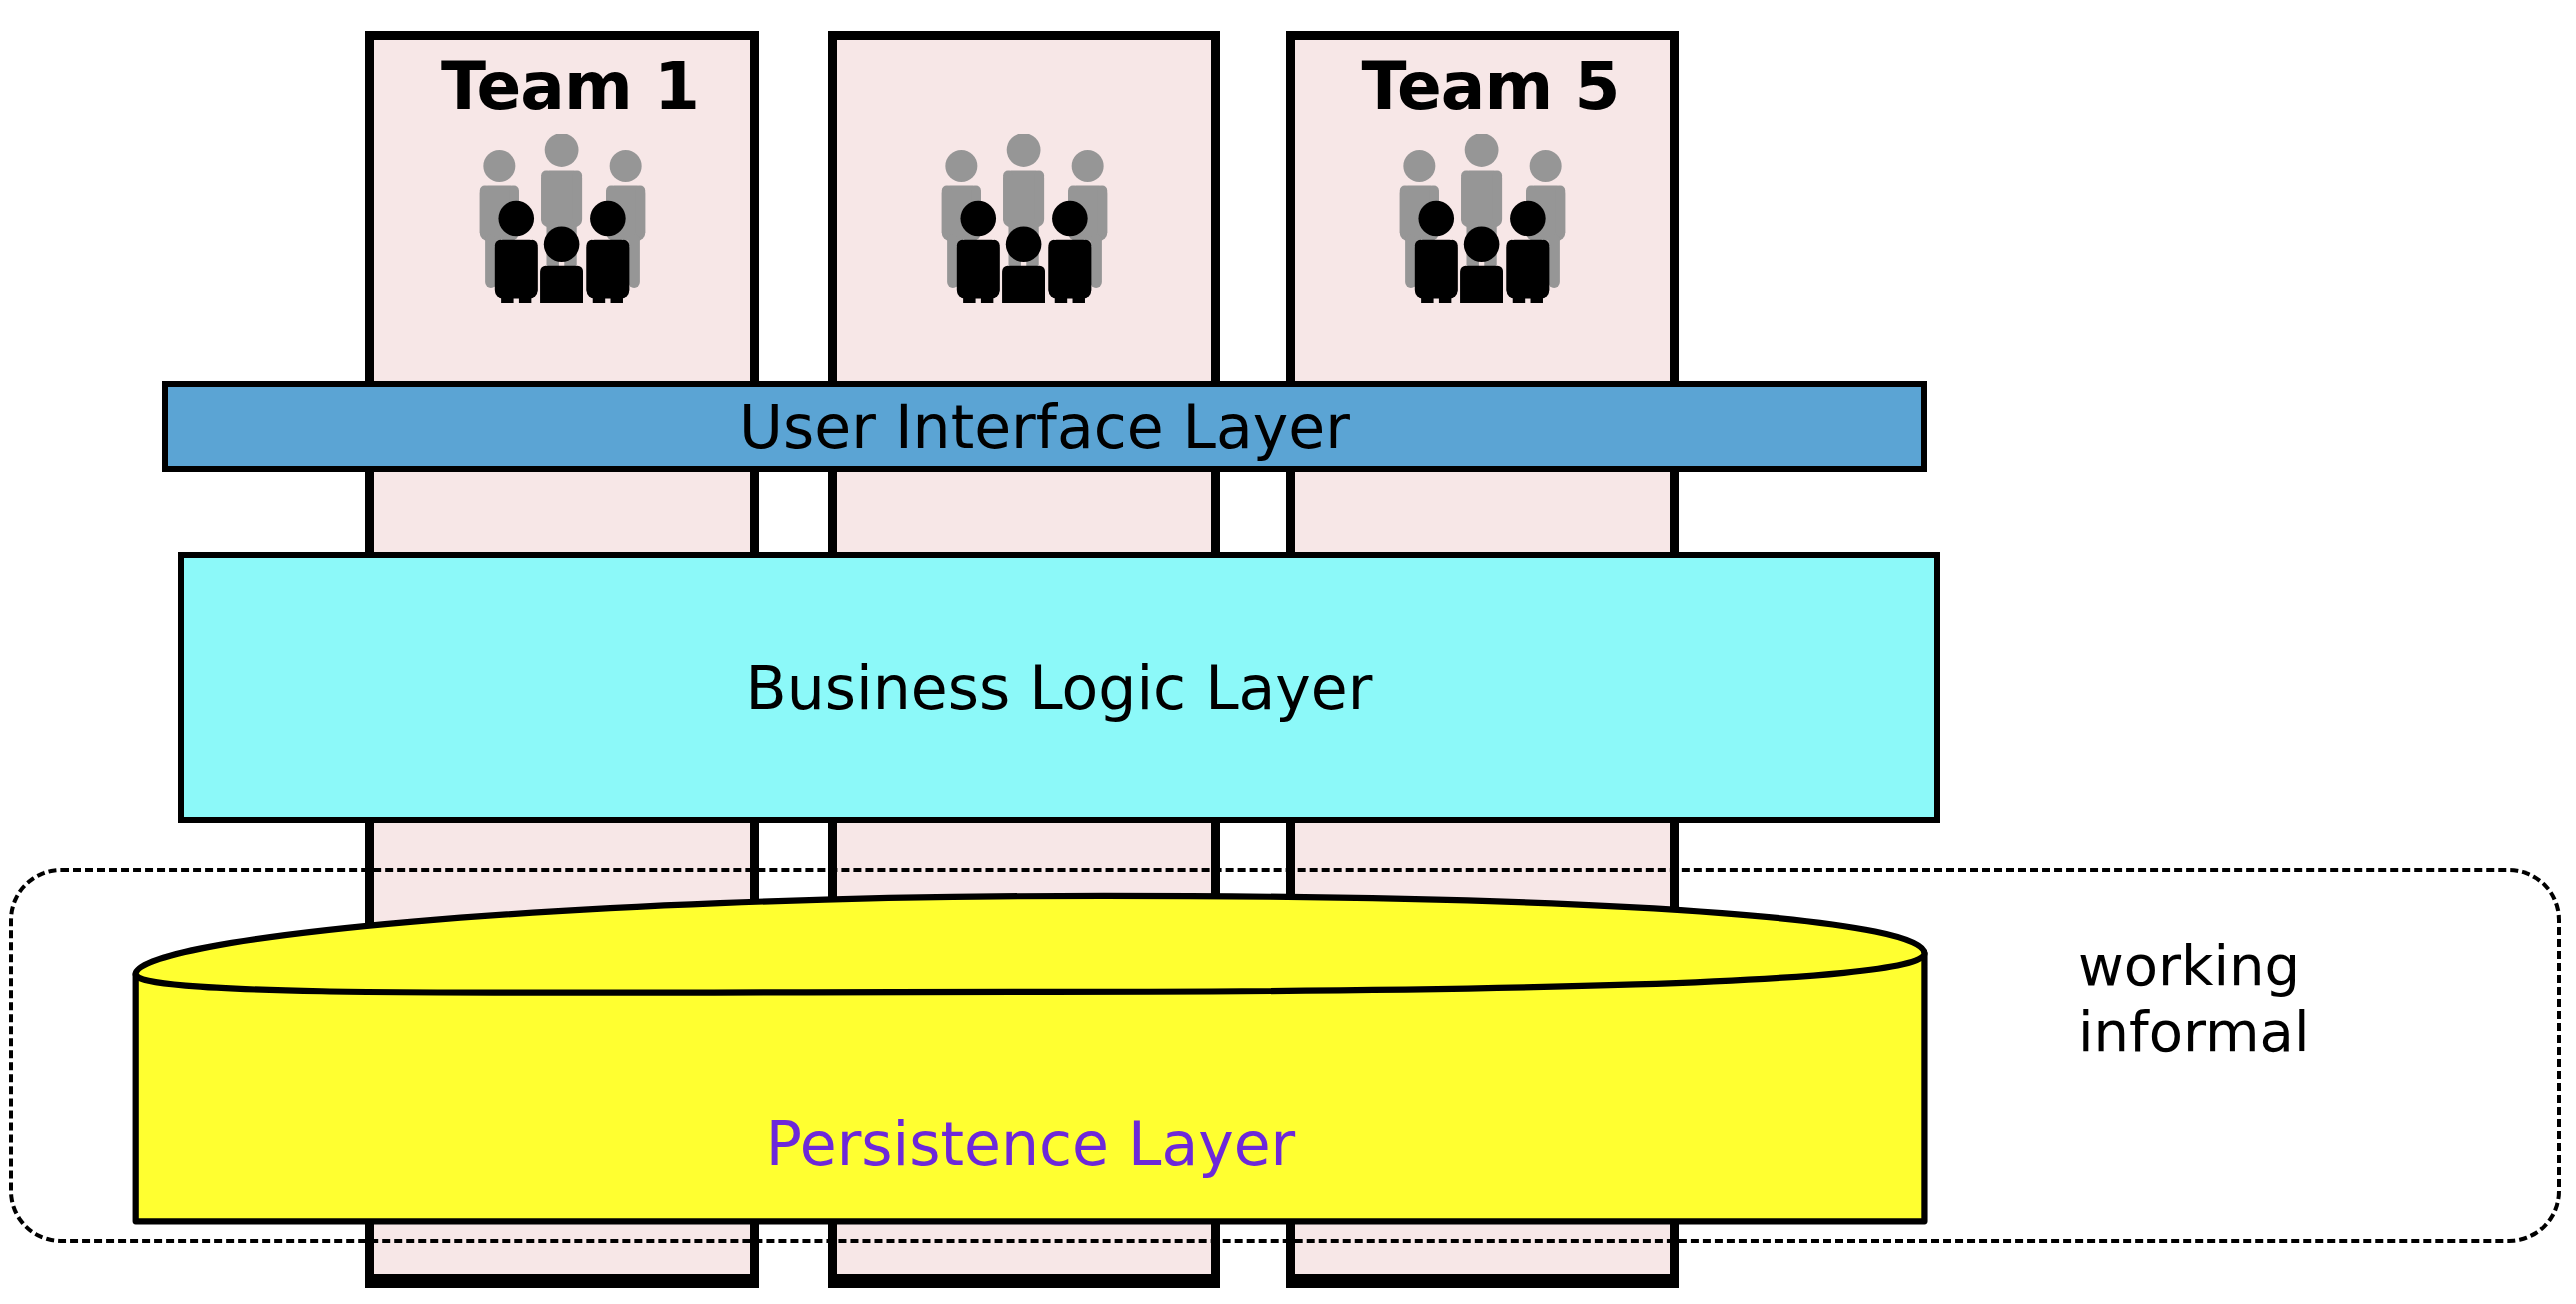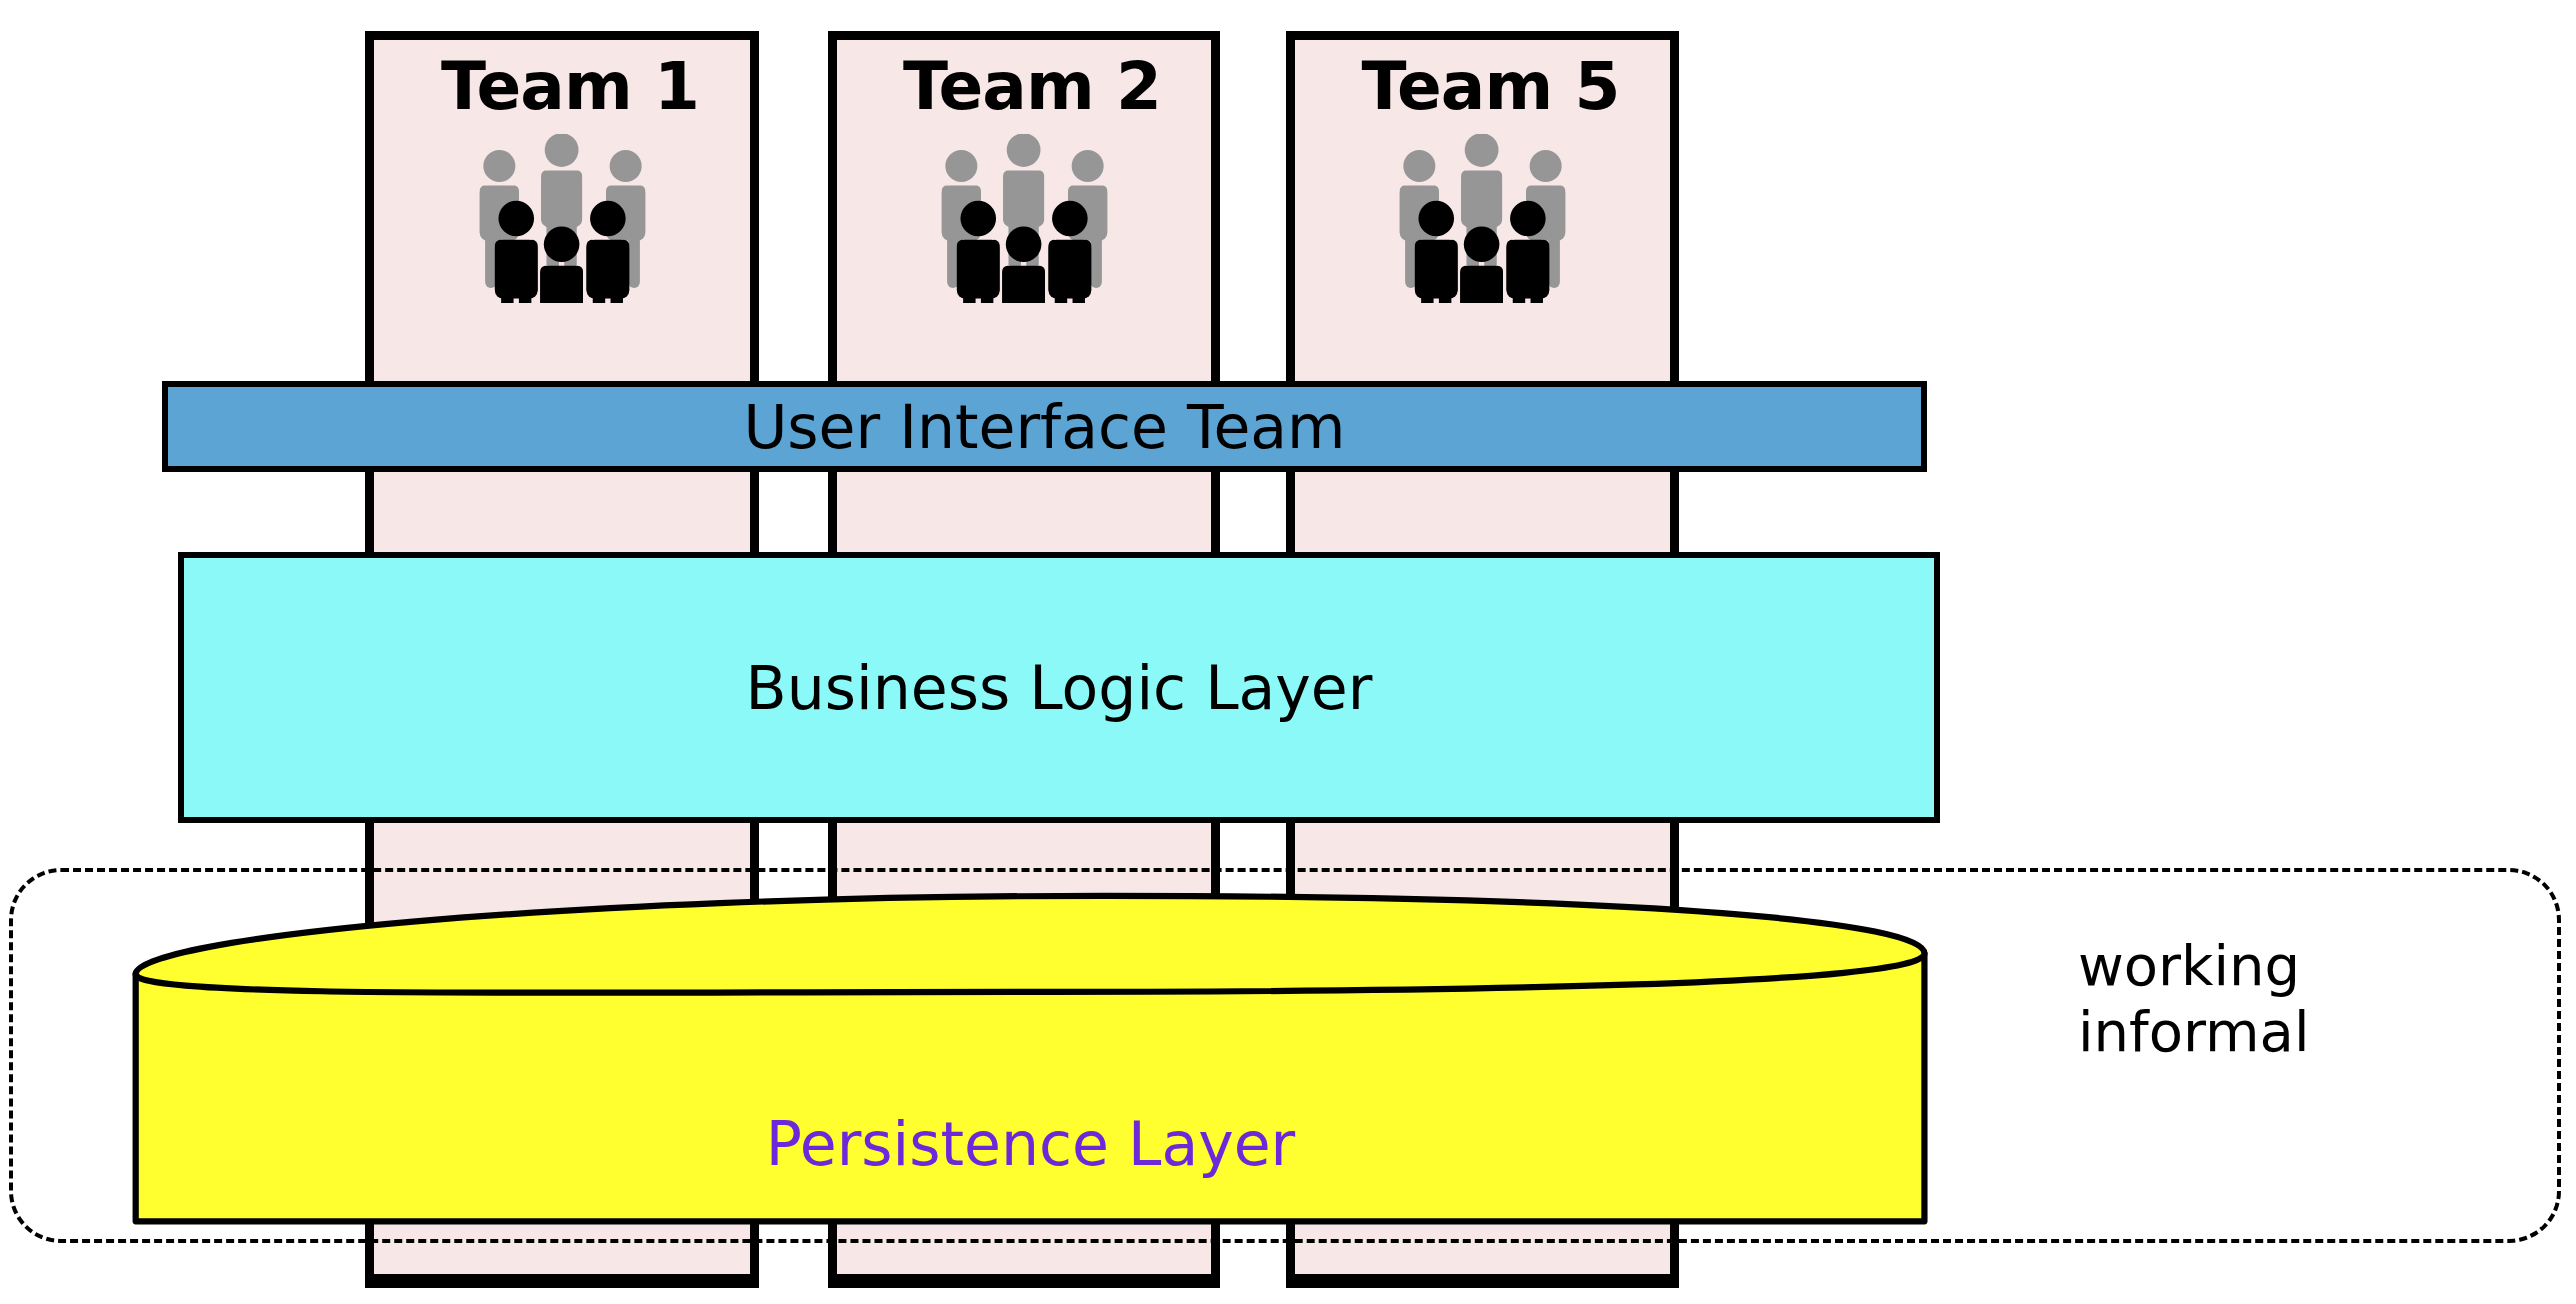--- a/index.html
+++ b/index.html
@@ -192,21 +192,20 @@
           <rect x="142" y="119" width="12" height="62" rx="6"></rect>
           <rect x="178" y="119" width="12" height="62" rx="6"></rect>
           <rect x="149" y="178" width="14" height="62" rx="7"></rect>
           <rect x="169" y="178" width="14" height="62" rx="7"></rect>
         </g>
       </svg>
     </div>
   </div>
 
   <div class="team-col" id="team-2" style="left:828px; width:392px;">
-    <div class="team-label">Team 2</div>
     <div class="team-people">
       <svg class="person" width="205" height="169" viewBox="0 0 230 190" aria-hidden="true">
         <g fill="#969696">
           <circle cx="44" cy="36" r="18"></circle>
           <rect x="22" y="58" width="44" height="62" rx="9"></rect>
           <rect x="22" y="58" width="11" height="58" rx="5.5"></rect>
           <rect x="55" y="58" width="11" height="58" rx="5.5"></rect>
           <rect x="28" y="113" width="13" height="60" rx="6.5"></rect>
           <rect x="47" y="113" width="13" height="60" rx="6.5"></rect>
           <circle cx="114" cy="18" r="19"></circle>
@@ -294,21 +293,21 @@
     </div>
   </div>
 
   <div id="iwg-box"></div>
   <div id="iwg-label">
     <div>working</div>
     <div>informal</div>
   </div>
 
   <div class="layer-bar" id="ui-layer">
-    <span class="layer-text">User Interface Team</span>
+    <span class="layer-text">User Interface Layer</span>
   </div>
 
   <div class="layer-bar" id="bl-layer">
     <span class="layer-text">Business Logic Layer</span>
   </div>
 
   <div id="persistence">
     <svg viewBox="0 0 2035 370" preserveAspectRatio="none" aria-hidden="true">
 
       <path d="M 12 80 L 12 358 L 2022 358 L 2022 57 

